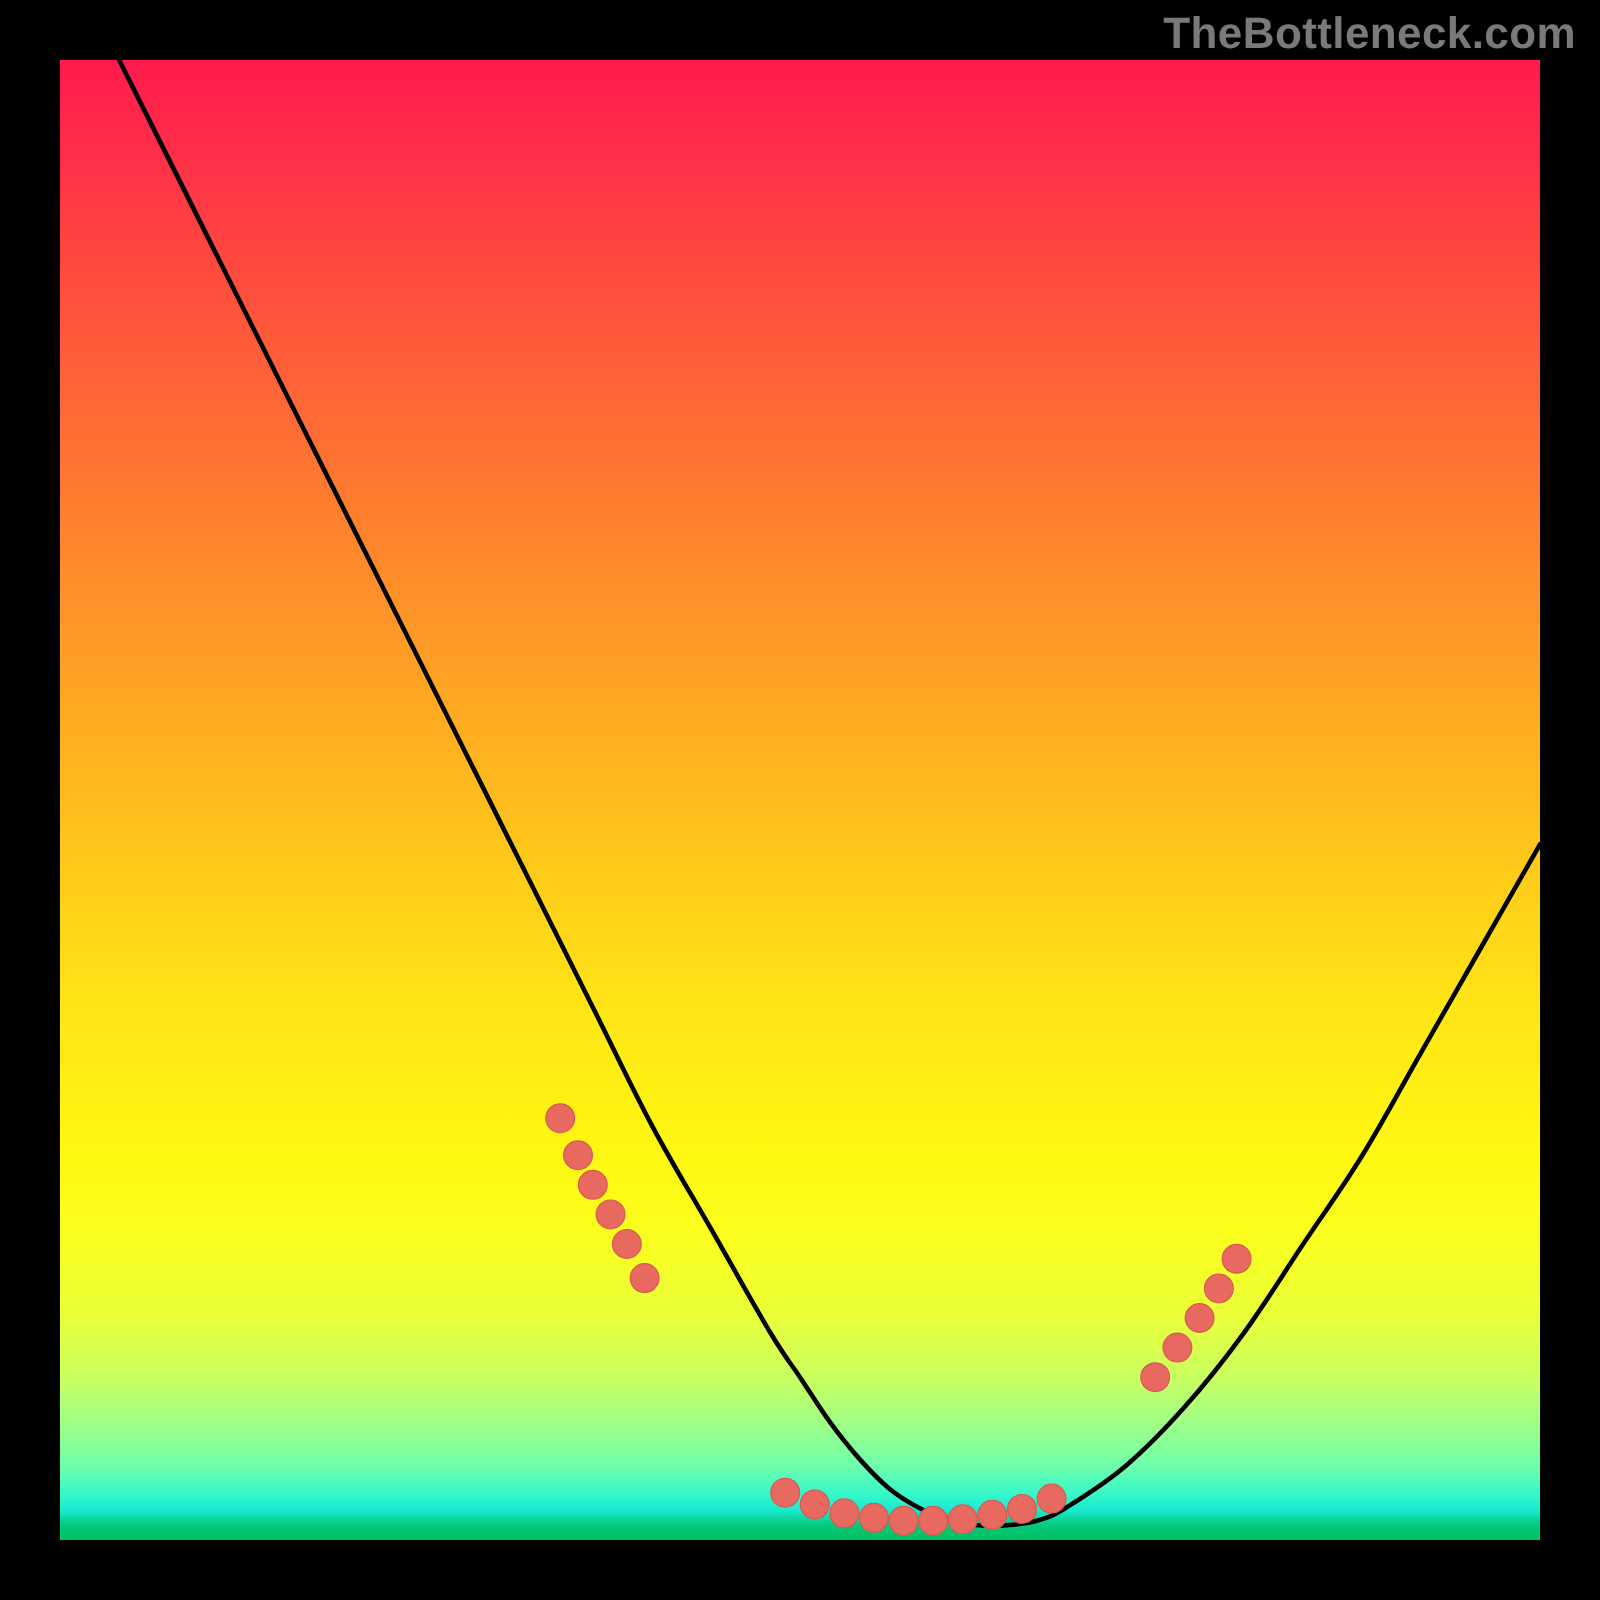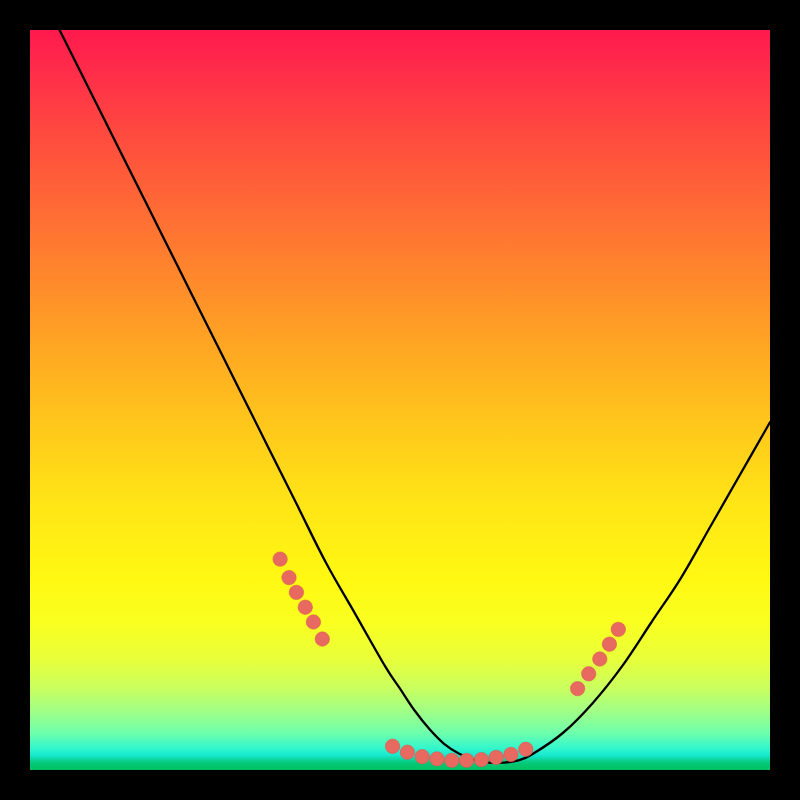--- a/index.html
+++ b/index.html
@@ -62,20 +62,21 @@
     top: 0;
     width: 740px;
     height: 740px;
     overflow: visible;
   }
 </style>
 </head>
 <body>
 
 <div class="frame">
+  <div class="watermark">TheBottleneck.com</div>
   <div class="plot-area">
     <svg class="curve" viewBox="0 0 740 740">
       <path id="curve-path" fill="none" stroke="#000000" stroke-width="2.3" stroke-linecap="round" d="M 29.60 0.00 C 34.93 10.66, 48.54 37.89, 59.20 59.20 C 69.86 80.51, 78.14 97.09, 88.80 118.40 C 99.46 139.71, 107.74 156.29, 118.40 177.60 C 129.06 198.91, 137.34 215.49, 148.00 236.80 C 158.66 258.11, 166.94 274.69, 177.60 296.00 C 188.26 317.31, 196.54 333.89, 207.20 355.20 C 217.86 376.51, 226.14 393.09, 236.80 414.40 C 247.46 435.71, 255.74 452.29, 266.40 473.60 C 277.06 494.91, 285.34 512.82, 296.00 532.80 C 306.66 552.78, 314.94 565.95, 325.60 584.60 C 336.26 603.25, 347.21 623.08, 355.20 636.40 C 363.19 649.72, 364.67 650.61, 370.00 658.60 C 375.33 666.59, 379.47 673.47, 384.80 680.80 C 390.13 688.13, 394.27 693.31, 399.60 699.30 C 404.93 705.29, 409.07 709.70, 414.40 714.10 C 419.73 718.50, 423.87 720.92, 429.20 723.72 C 434.53 726.52, 438.67 728.04, 444.00 729.64 C 449.33 731.24, 453.47 732.07, 458.80 732.60 C 464.13 733.13, 468.27 733.00, 473.60 732.60 C 478.93 732.20, 483.07 731.98, 488.40 730.38 C 493.73 728.78, 495.21 728.65, 503.20 723.72 C 511.19 718.79, 522.14 712.06, 532.80 703.00 C 543.46 693.94, 551.74 685.39, 562.40 673.40 C 573.06 661.41, 581.34 651.05, 592.00 636.40 C 602.66 621.75, 610.94 607.98, 621.60 592.00 C 632.26 576.02, 640.54 564.92, 651.20 547.60 C 661.86 530.28, 670.14 514.45, 680.80 495.80 C 691.46 477.15, 699.74 462.65, 710.40 444.00 C 721.06 425.35, 734.67 401.52, 740.00 392.20"></path>
       <g id="markers">
           <circle cx="250.12" cy="529.10" r="7.2" fill="#e8695f" stroke="#d85a52" stroke-width="0.6"></circle>
           <circle cx="259.00" cy="547.60" r="7.2" fill="#e8695f" stroke="#d85a52" stroke-width="0.6"></circle>
           <circle cx="266.40" cy="562.40" r="7.2" fill="#e8695f" stroke="#d85a52" stroke-width="0.6"></circle>
           <circle cx="275.28" cy="577.20" r="7.2" fill="#e8695f" stroke="#d85a52" stroke-width="0.6"></circle>
           <circle cx="283.42" cy="592.00" r="7.2" fill="#e8695f" stroke="#d85a52" stroke-width="0.6"></circle>
           <circle cx="292.30" cy="609.02" r="7.2" fill="#e8695f" stroke="#d85a52" stroke-width="0.6"></circle>

